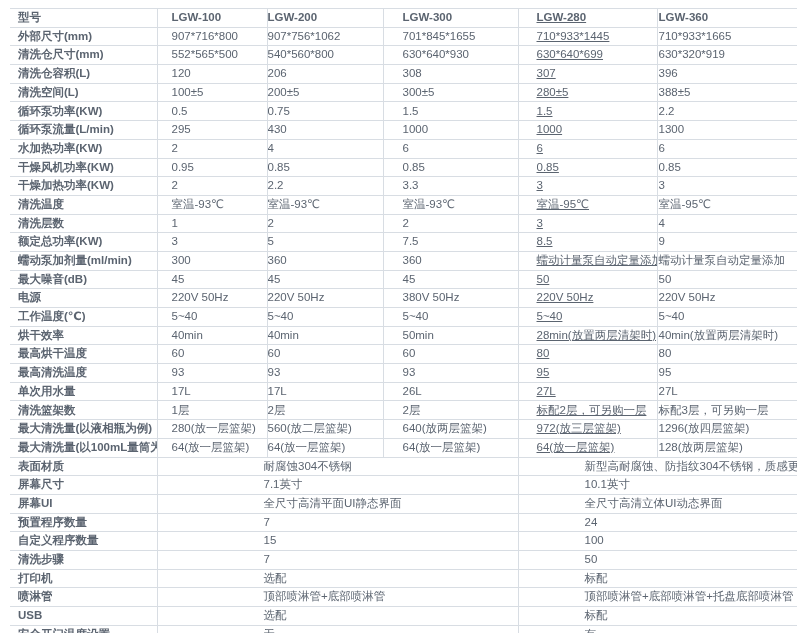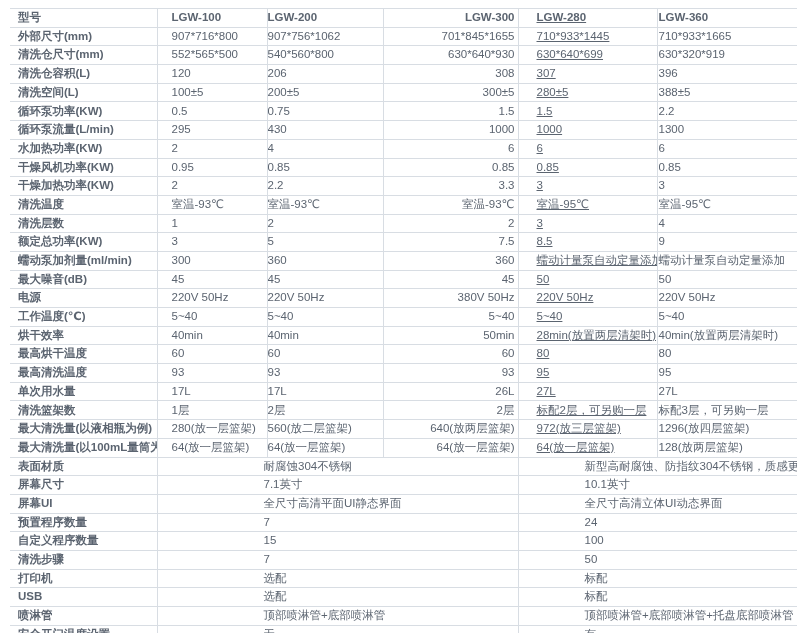--- a/index.html
+++ b/index.html
@@ -29,21 +29,21 @@
     white-space:nowrap;overflow:hidden;
     vertical-align:middle;
     color:var(--text);
   }
   td.vr{border-right:1px solid var(--border);}
   td.bold{font-weight:700;}
   
   td.c0{padding-left:8px;margin-top:42px;}
   td.c1{padding-left:14px;}
   td.c2{}
-  td.c3{padding-left:19px;text-align:right;}
+  td.c3{padding-left:19px;}
   td.c4{padding-left:18px;text-decoration:underline;}
   td.c5{padding-left:1px;}
   td.span-left{padding-left:106px;margin-left:26px;}
   td.span-right{padding-left:66px;}
 </style>
 </head>
 <body>
 
 <div class="table-wrap">
   <table>
@@ -277,28 +277,28 @@
           <td class="c0 bold vr">清洗步骤</td>
           <td class="span-left vr" colspan="3">7</td>
           <td class="span-right" colspan="2">50</td>
         </tr>
         <tr>
           <td class="c0 bold vr">打印机</td>
           <td class="span-left vr" colspan="3">选配</td>
           <td class="span-right" colspan="2">标配</td>
         </tr>
         <tr>
+          <td class="c0 bold vr">喷淋管</td>
+          <td class="span-left vr" colspan="3">顶部喷淋管+底部喷淋管</td>
+          <td class="span-right" colspan="2">顶部喷淋管+底部喷淋管+托盘底部喷淋管</td>
+        </tr>
+        <tr>
           <td class="c0 bold vr">USB</td>
           <td class="span-left vr" colspan="3">选配</td>
           <td class="span-right" colspan="2">标配</td>
-        </tr>
-        <tr>
-          <td class="c0 bold vr">喷淋管</td>
-          <td class="span-left vr" colspan="3">顶部喷淋管+底部喷淋管</td>
-          <td class="span-right" colspan="2">顶部喷淋管+底部喷淋管+托盘底部喷淋管</td>
         </tr>
         <tr>
           <td class="c0 bold vr">安全开门温度设置</td>
           <td class="span-left vr" colspan="3">无</td>
           <td class="span-right" colspan="2">有</td>
         </tr>
       </tbody>
   </table>
 </div>
 

